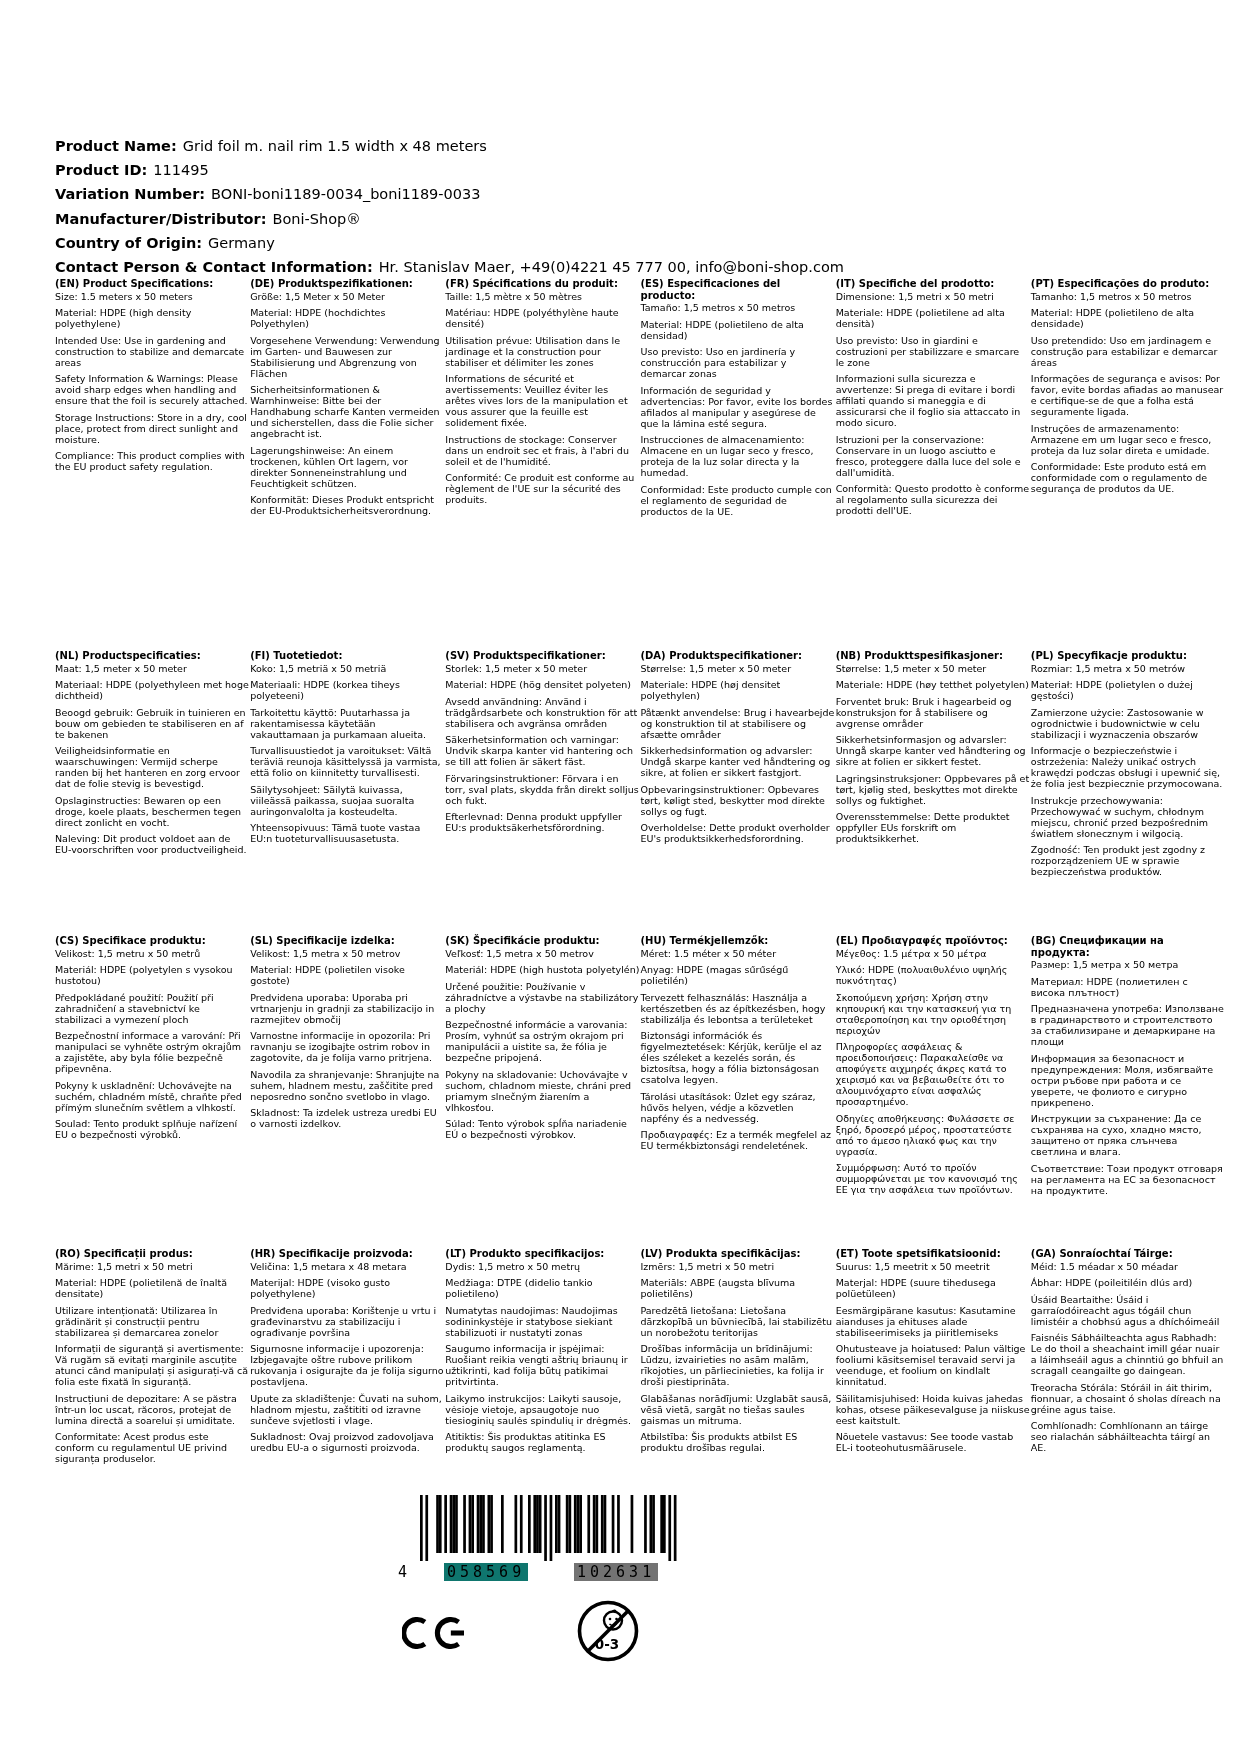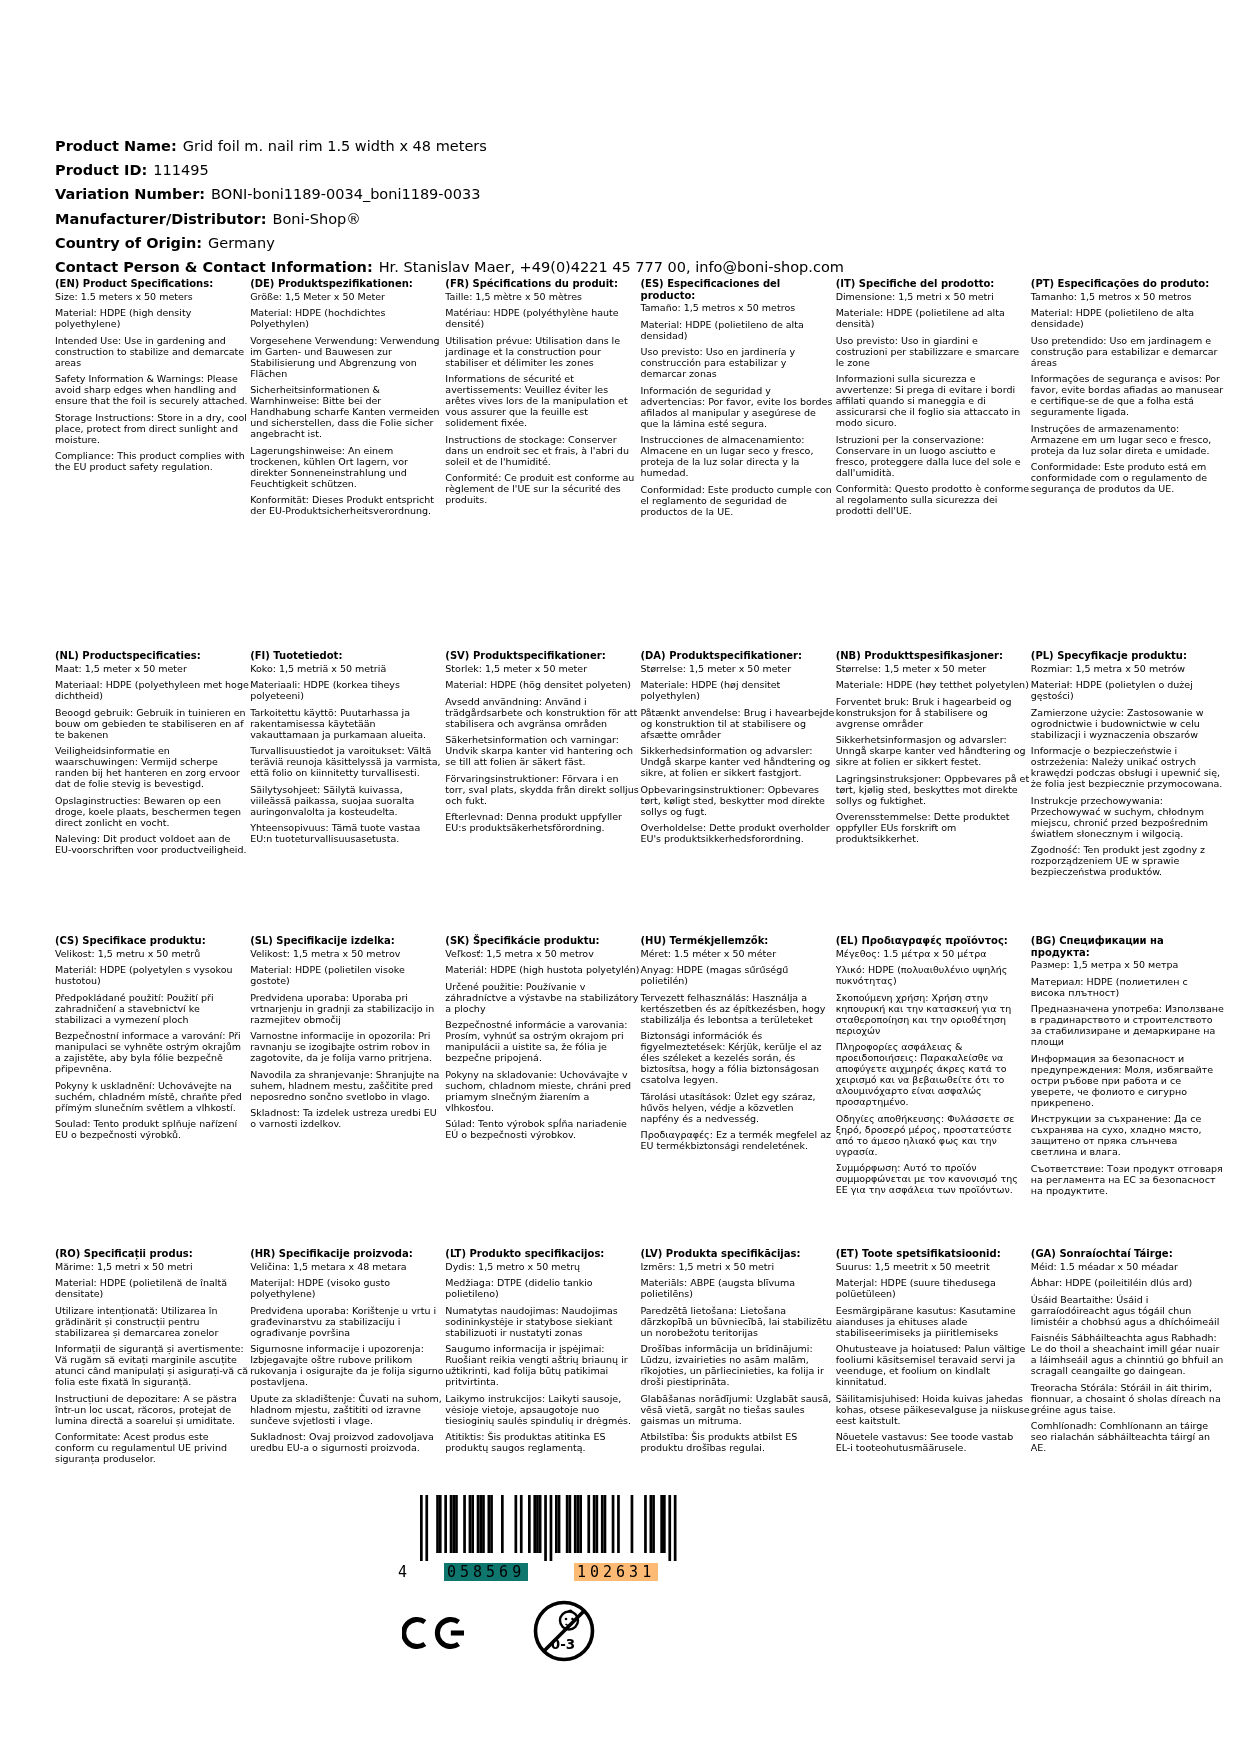--- a/index.html
+++ b/index.html
@@ -52,23 +52,23 @@
   .bottom-zone { position: absolute; left: 0; top: 1495px; width: 100%; height: 240px; }
   .barcode-wrap { position: absolute; left: 392px; top: 0; width: 310px; height: 92px; }
   .barcode-wrap svg { display: block; }
   .barcode-nums {
     position: absolute; top: 66px; left: 0; width: 310px; height: 22px;
     font-family: "DejaVu Sans Mono", "Liberation Mono", monospace;
     font-size: 15px; color: #000;
   }
   .bn-first { position: absolute; left: 6px; top: 2px; }
   .bn-left  { position: absolute; left: 52px; top: 2px; letter-spacing: 4px; background: #0f766e; padding: 0 3px; }
-  .bn-right { position: absolute; left: 182px; top: 2px; letter-spacing: 4px; background: #fdba74; padding: 0 3px; }
+  .bn-right { position: absolute; left: 182px; top: 2px; letter-spacing: 4px; background: #737373; padding: 0 3px; }
   .ce-wrap { position: absolute; left: 402px; top: 112px; }
-  .age-wrap { position: absolute; left: 532px; top: 104px; }
+  .age-wrap { position: absolute; left: 576px; top: 104px; }
 </style>
 </head>
 <body>
 
 <div class="page">
 
 
   <div class="product-info">
     <p class="pline"><span class="plabel">Product Name:</span><span>Grid foil m. nail rim 1.5 width x 48 meters</span></p>
     <p class="pline"><span class="plabel">Product ID:</span><span>111495</span></p>

